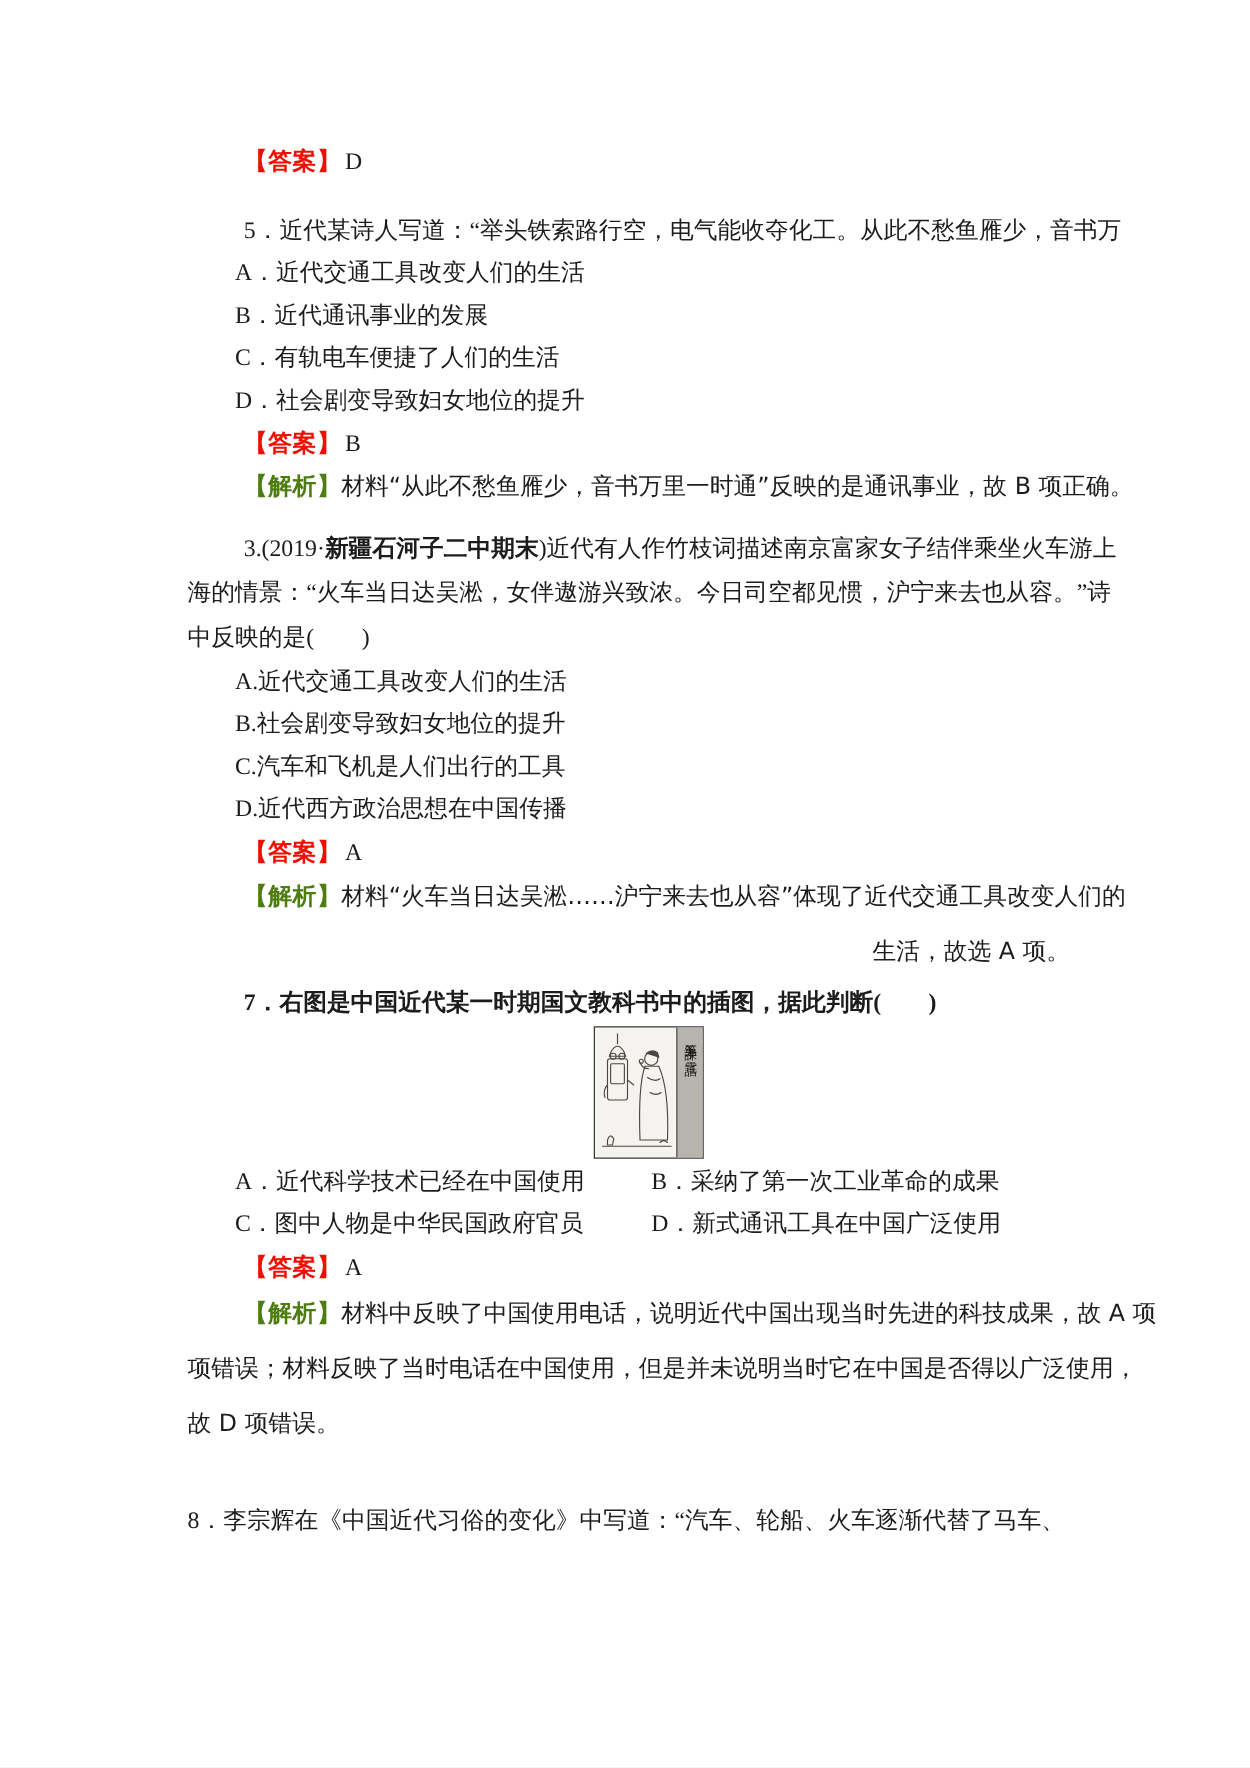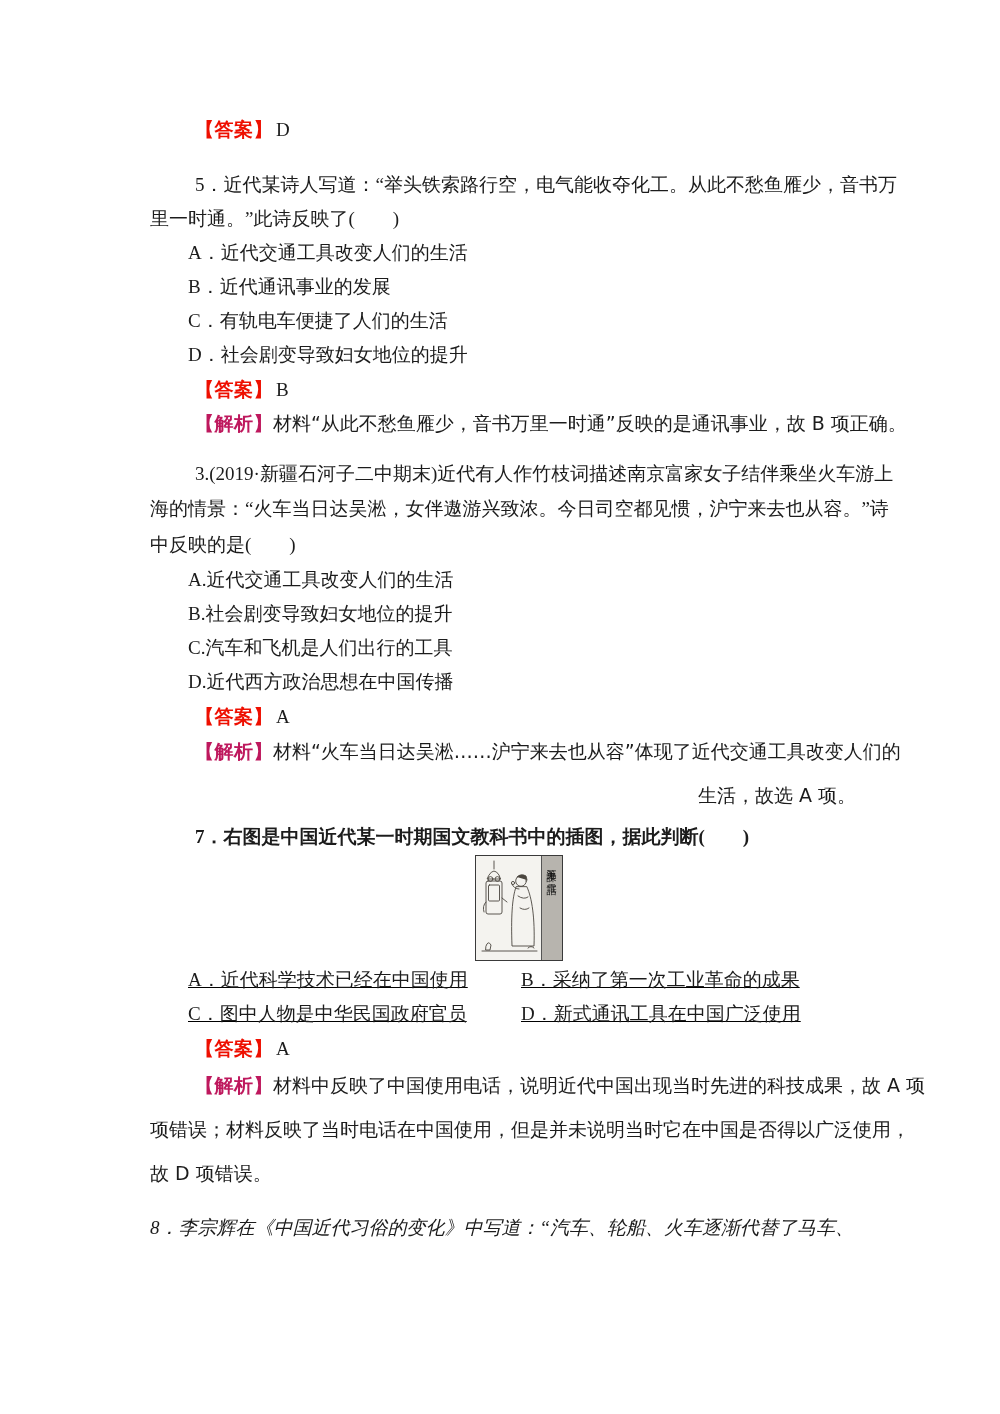--- a/index.html
+++ b/index.html
@@ -21,34 +21,34 @@
     font-size:19px;
     line-height:34px; height:34px;
     white-space:nowrap;
     color:#1c1c1c;
   }
   .q6line { line-height:36px; height:36px; }
   .jx-line { line-height:44px; height:44px; }
   .indent { padding-left:45px; }
   .opt    { padding-left:38px; }
   .ans-label   { color:#ee0f00; font-family:"DejaVu Sans","Liberation Sans",sans-serif; font-weight:600; letter-spacing:0.5px; }
-  .jx-label    { color:#be185d; font-family:"DejaVu Sans","Liberation Sans",sans-serif; font-weight:600; letter-spacing:0.5px; }
+  .jx-label    { color:#4d7c0f; font-family:"DejaVu Sans","Liberation Sans",sans-serif; font-weight:600; letter-spacing:0.5px; }
   .ans-letter  { font-family:"Liberation Serif","DejaVu Serif",serif; padding-left:3px; }
-  .bold-src    { font-family:"DejaVu Sans","Liberation Sans",sans-serif; font-weight:400; }
+  .bold-src    { font-family:"DejaVu Sans","Liberation Sans",sans-serif; font-weight:700; }
   .opt-row { display:flex; }
   .opt-row .opt-l { width:371px; padding-left:38px; box-sizing:border-box; }
   
   .mt-q5   { margin-top:22px; }
   .mt-q6   { margin-top:15px; }
   .mt-jx6  { margin-top:-4px;text-align:right; }
   .mt-q7   { margin-top:3px;font-weight:bold; }
   .mt-img  { margin-top:1px; }
-  .mt-opt7 { margin-top:2px;text-decoration:underline; }
+  .mt-opt7 { margin-top:2px; }
   .mt-jx7  { margin-top:-2px; }
-  .mt-q8   { margin-top:16px;font-style:italic; }
+  .mt-q8   { margin-top:39px; }
   
   .illus {
     position:relative;
     width:88px; height:106px;
     margin-left:325px;
     background:#f4f3ef;
     border:1.5px solid #3a3a3a;
     box-sizing:border-box;
   }
   .illus-strip {
@@ -73,21 +73,20 @@
 
 <div class="page">
   <div class="content">
 
     <div class="line indent serif">
       <span class="ans-label">【答案】</span><span class="ans-letter">D</span>
     </div>
 
     <div class="mt-q5">
       <div class="line serif indent">5．近代某诗人写道：“举头铁索路行空，电气能收夺化工。从此不愁鱼雁少，音书万</div>
-      <div class="line serif">里一时通。”此诗反映了(　　)</div>
     </div>
     <div>
       <div class="line serif opt">A．近代交通工具改变人们的生活</div>
       <div class="line serif opt">B．近代通讯事业的发展</div>
       <div class="line serif opt">C．有轨电车便捷了人们的生活</div>
       <div class="line serif opt">D．社会剧变导致妇女地位的提升</div>
     </div>
     <div class="line indent serif">
       <span class="ans-label">【答案】</span><span class="ans-letter">B</span>
     </div>

